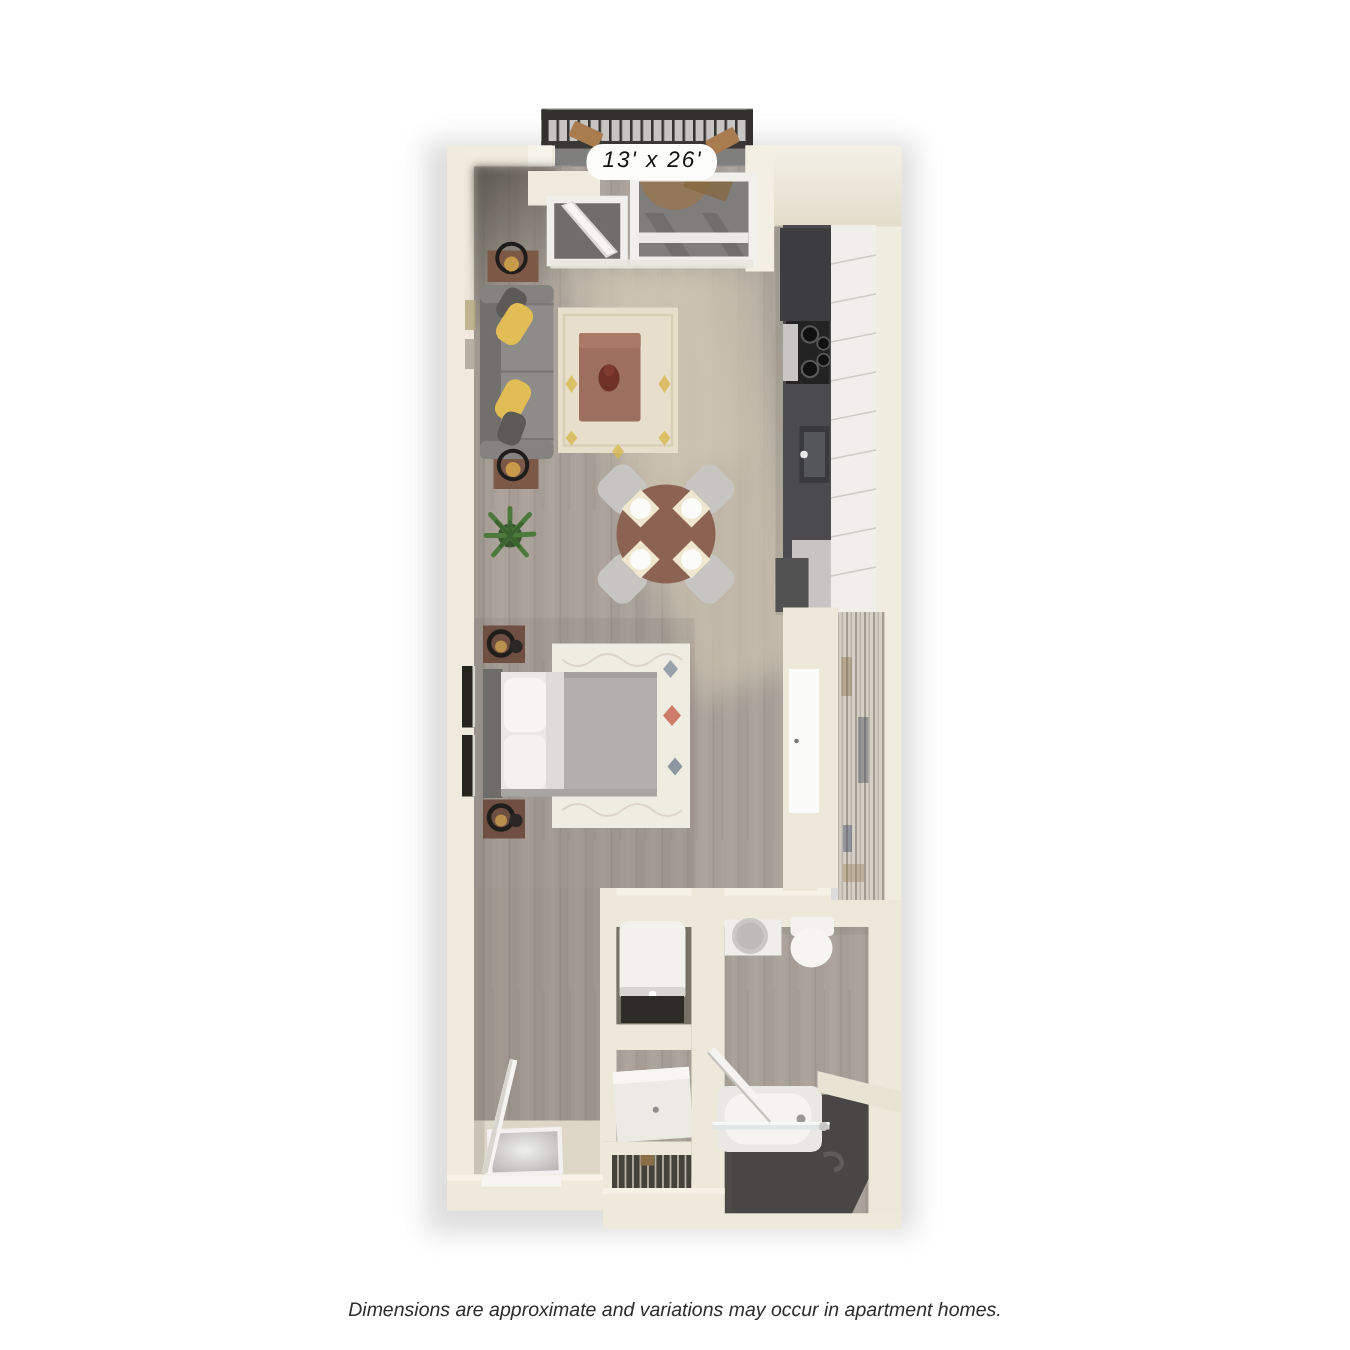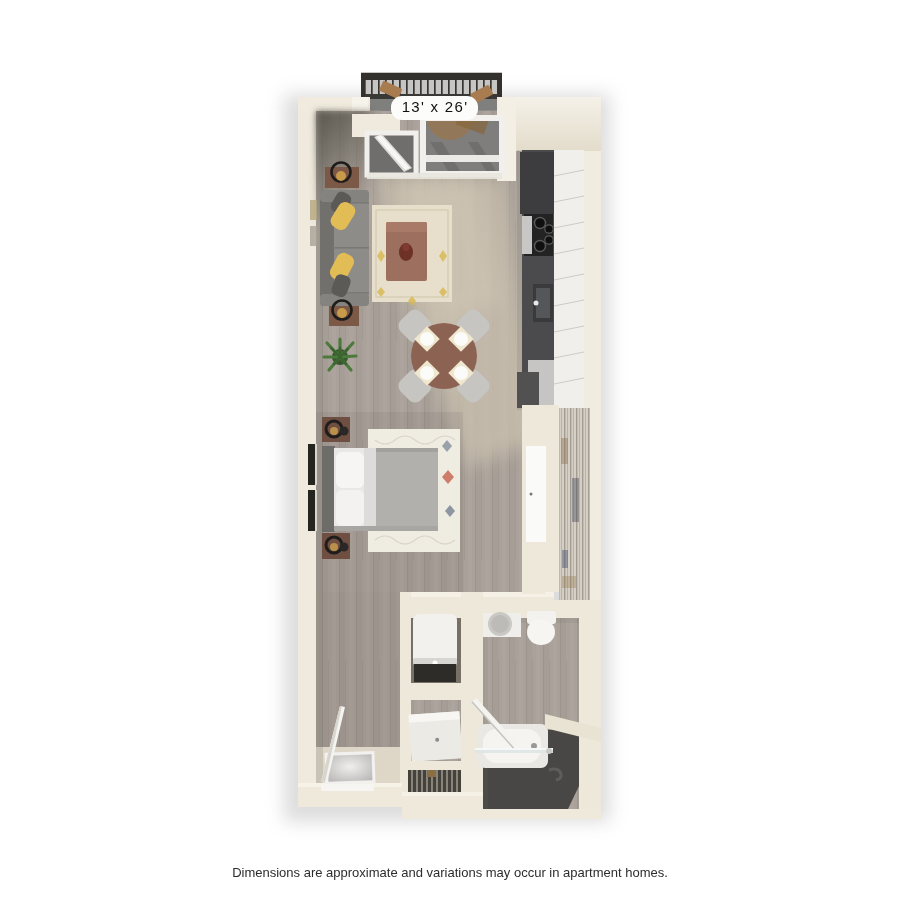--- a/index.html
+++ b/index.html
@@ -1,16 +1,16 @@
 <!DOCTYPE html>
 <html><head>
 <meta charset="utf-8">
 <style>
   html,body{margin:0;padding:0;background:#ffffff;}
-  .page{width:824px;height:900px;position:relative;font-family:"Liberation Sans",sans-serif;}
+  .page{width:824px;height:900px;position:relative;font-family:"Liberation Sans",sans-serif;font-style:italic;}
   svg{display:block;}
 </style>
 </head>
 <body>
 <div class="page">
 <svg width="900" height="900" viewBox="0 0 900 900">
 <defs>
   <linearGradient id="floorA" x1="0" y1="0" x2="1" y2="0">
     <stop offset="0" stop-color="#a29a92"></stop>
           <stop offset="1" stop-color="#aba298"></stop>

